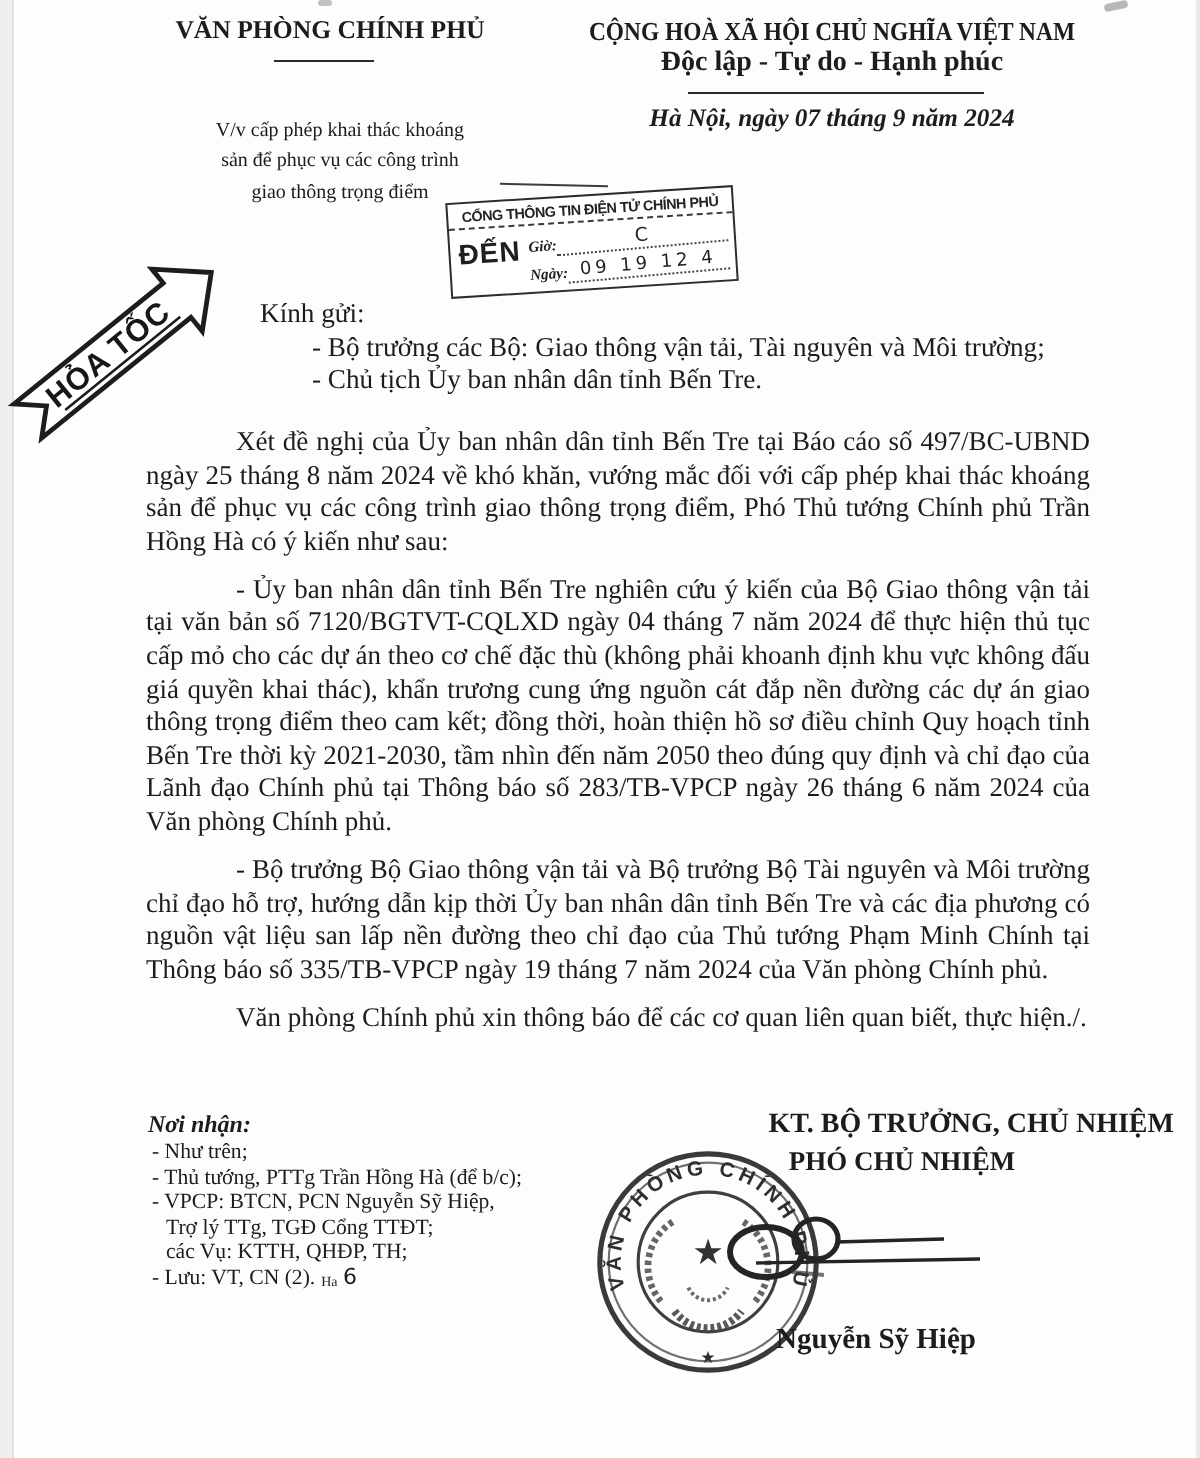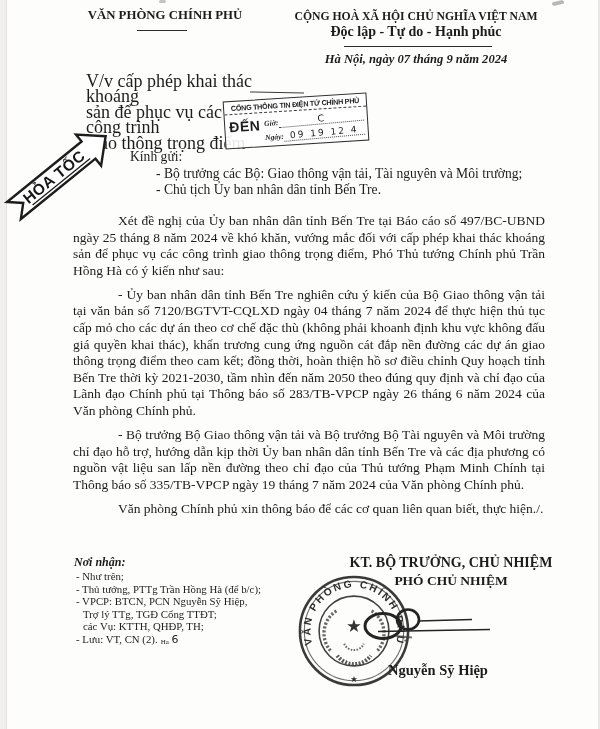--- a/index.html
+++ b/index.html
@@ -5,21 +5,21 @@
   html,body{margin:0;padding:0;background:#e8e8e8;}
   .page{position:relative;width:598px;height:729px;background:#fdfdfc;overflow:hidden;
         font-family:"Liberation Serif","DejaVu Serif",serif;color:#1c1c1c;}
   .scan-edge{position:absolute;left:0;top:0;width:6px;height:100%;background:#f0efee;border-right:1px solid #e3e2e0;}
   .artifact{position:absolute;background:#8a8a8a;border-radius:2px;}
 
   
   .issuer{position:absolute;left:70px;top:8px;width:190px;text-align:center;font-weight:bold;font-size:12.8px;white-space:nowrap;}
   .issuer-rule{position:absolute;left:137px;top:30px;width:50px;border-top:1.8px solid #2a2a2a;}
   .doc-number{position:absolute;left:70px;top:52px;width:190px;text-align:center;font-size:13.5px;white-space:nowrap;}
-  .subject{position:absolute;left:86px;top:74px;width:168px;font-size:18px;line-height:15.4px;}
+  .subject{position:absolute;left:86px;top:58px;width:168px;font-size:10px;line-height:15.4px;text-align:center;}
   .motto1{position:absolute;left:280px;top:8px;width:272px;text-align:center;font-weight:bold;font-size:13px;white-space:nowrap;transform:scaleX(0.9);transform-origin:center;}
   .motto2{position:absolute;left:280px;top:24px;width:272px;text-align:center;font-weight:bold;font-size:14px;white-space:nowrap;}
   .motto-rule{position:absolute;left:344px;top:46px;width:148px;border-top:1.6px solid #2a2a2a;}
   .place-date{position:absolute;left:280px;top:52px;width:272px;text-align:center;font-weight:bold;font-style:italic;font-size:12.6px;white-space:nowrap;}
 
   
   .stamp-link{position:absolute;left:250px;top:92px;width:54px;border-top:1.5px solid #3c3c3c;transform:rotate(1.2deg);}
   .arrival{position:absolute;left:224px;top:97px;width:144px;height:48px;border:1.9px solid #2c2c2c;
            transform:rotate(-3.6deg);background:rgba(255,255,255,.9);box-sizing:border-box;}
   .arrival-title{font-family:"Liberation Sans","DejaVu Sans",sans-serif;font-weight:bold;font-size:7.2px;
@@ -45,21 +45,21 @@
   .body-text p{margin:0 0 7.5px 0;text-indent:45px;}
 
   
   .noi-nhan{position:absolute;left:74px;top:555px;font-weight:bold;font-style:italic;font-size:12px;}
   .nn-list{position:absolute;left:76px;top:570px;font-size:10.8px;line-height:12.6px;width:240px;}
   .nn-item.indent{padding-left:7px;}
   .luu-small{font-size:7px;vertical-align:-1px;margin-left:3px;}
   .luu-num{font-family:"DejaVu Sans",sans-serif;font-size:11px;}
 
   
-  .sig-title1{position:absolute;left:315px;top:555px;width:272px;text-align:center;font-weight:bold;font-size:14px;white-space:nowrap;}
+  .sig-title1{position:absolute;left:315px;top:555px;width:272px;text-align:right;font-weight:bold;font-size:14px;white-space:nowrap;}
   .sig-title2{position:absolute;left:315px;top:573px;width:272px;text-align:center;font-weight:bold;font-size:13.5px;white-space:nowrap;}
   .seal{position:absolute;left:295px;top:572px;width:118px;height:118px;}
   .sig-strokes{position:absolute;left:350px;top:601px;width:225px;height:50px;}
   .signer{position:absolute;left:358px;top:662px;width:160px;text-align:center;font-weight:bold;font-size:14.5px;white-space:nowrap;}
 </style>
 </head>
 <body>
 
 <div class="page">
   <div class="scan-edge"></div>

